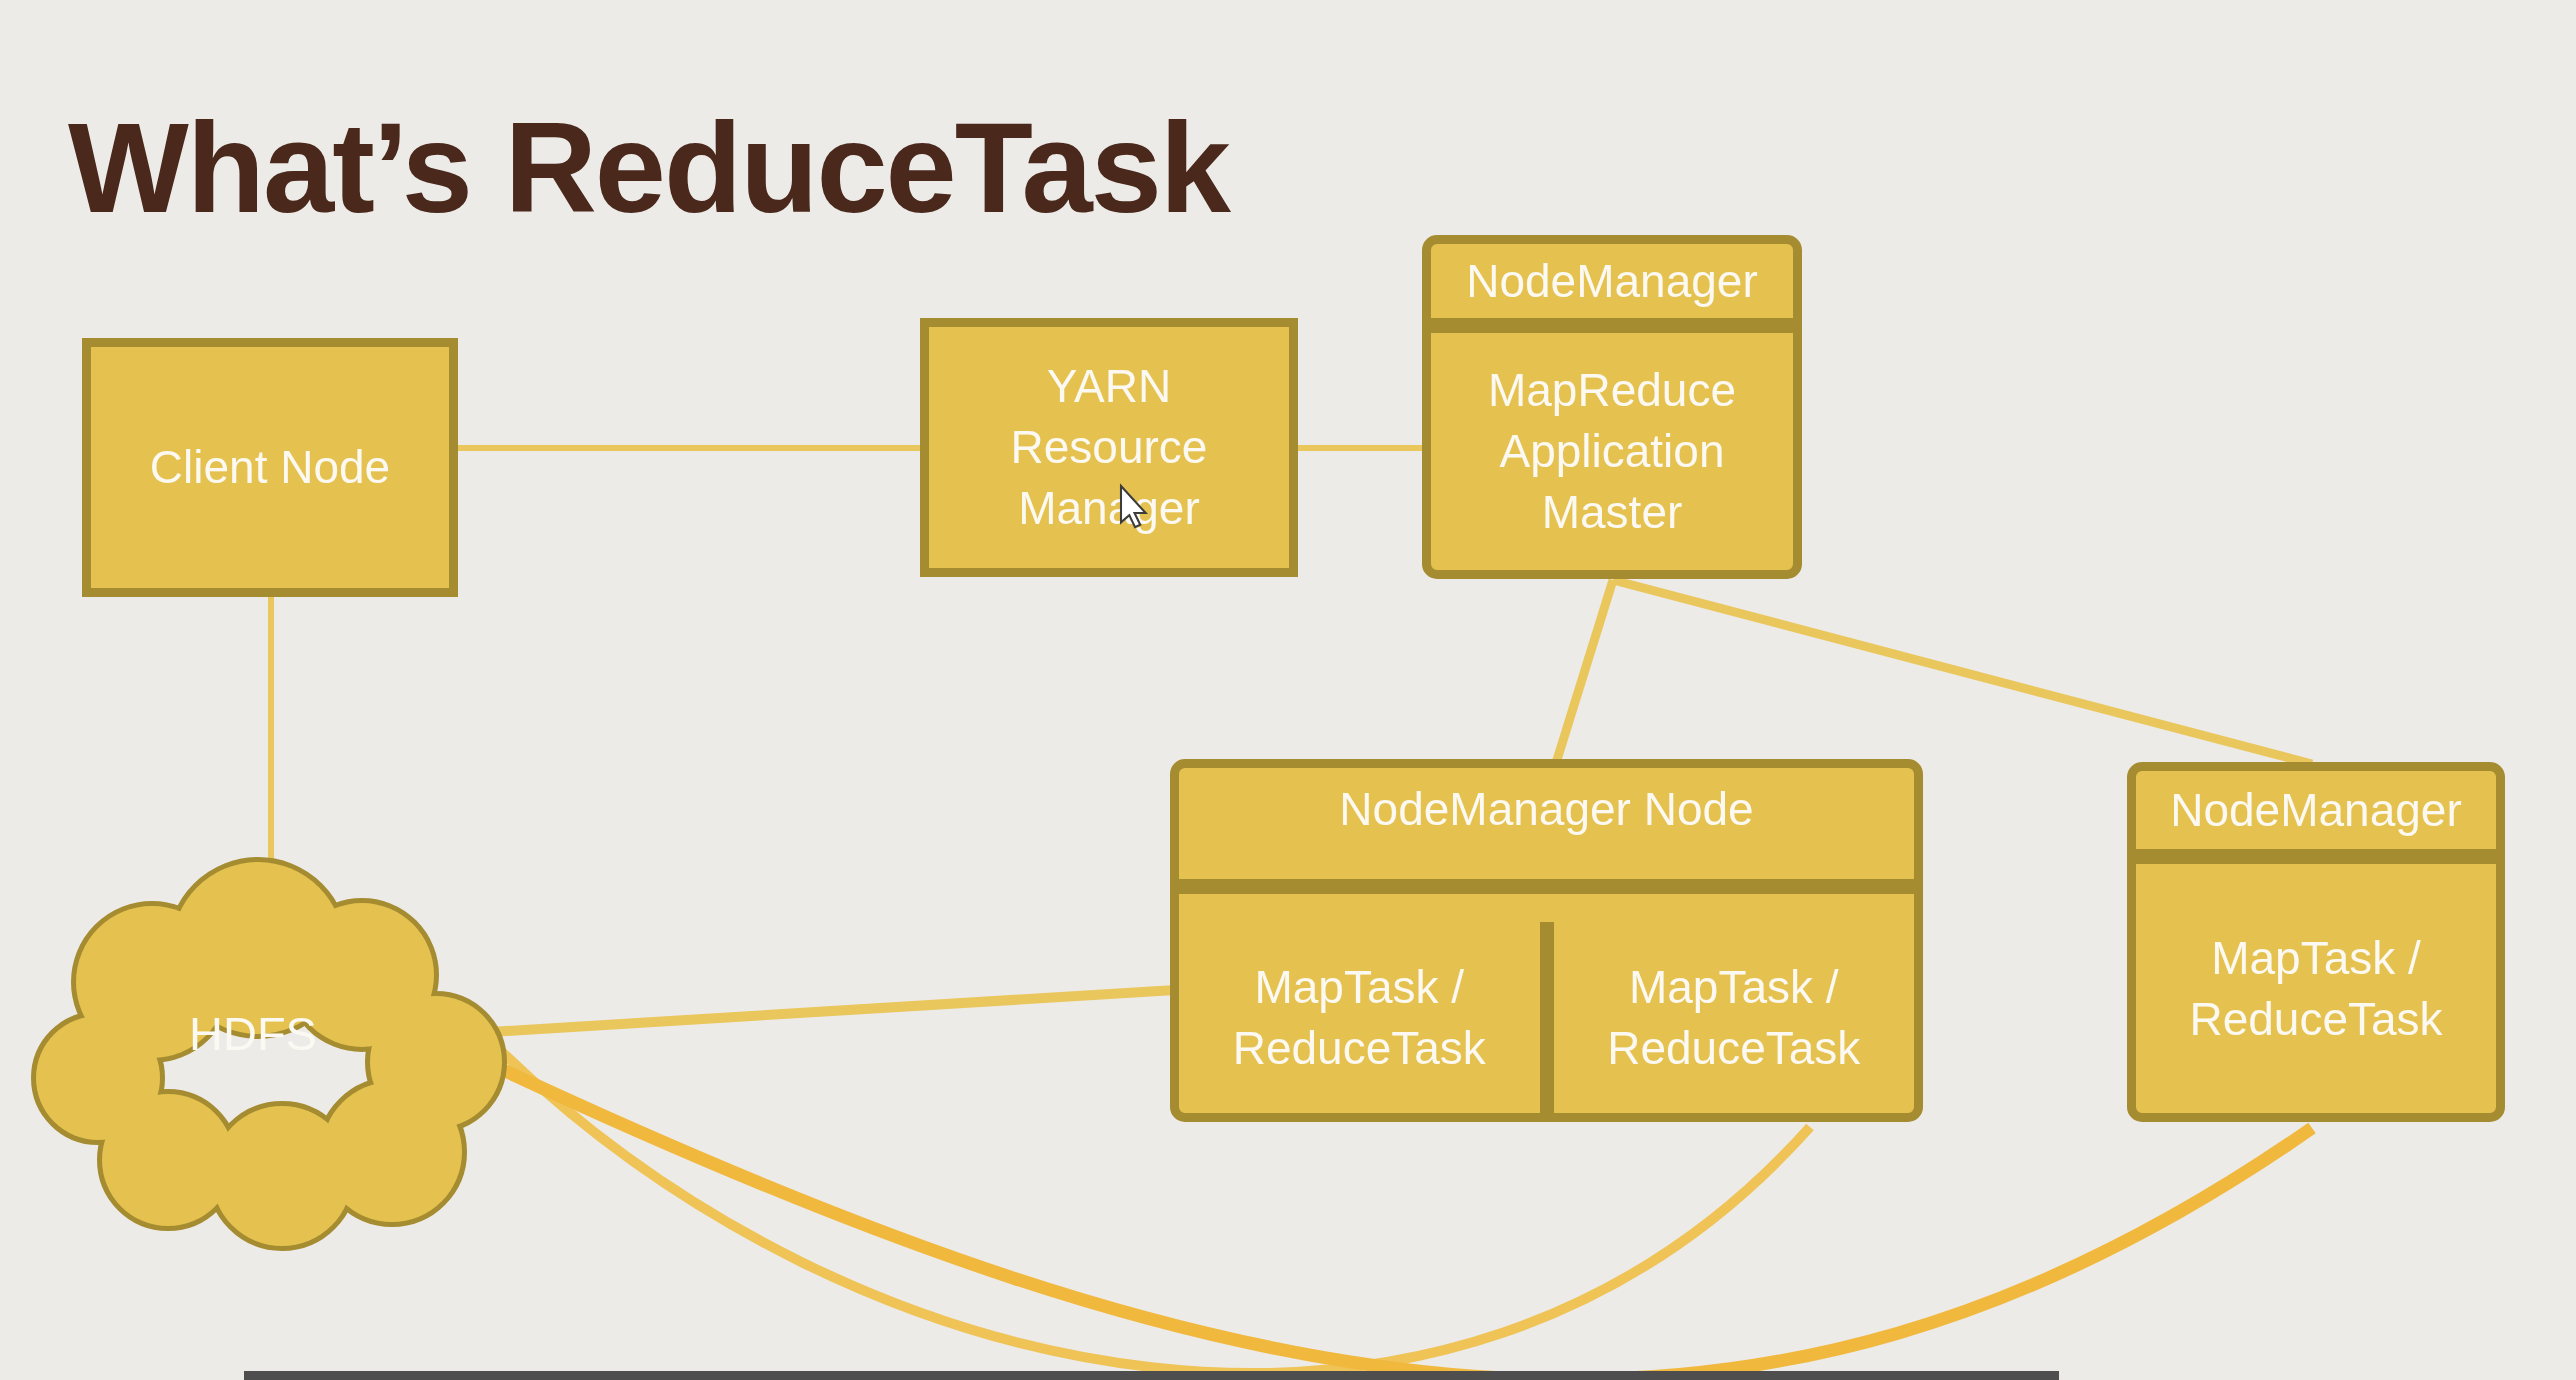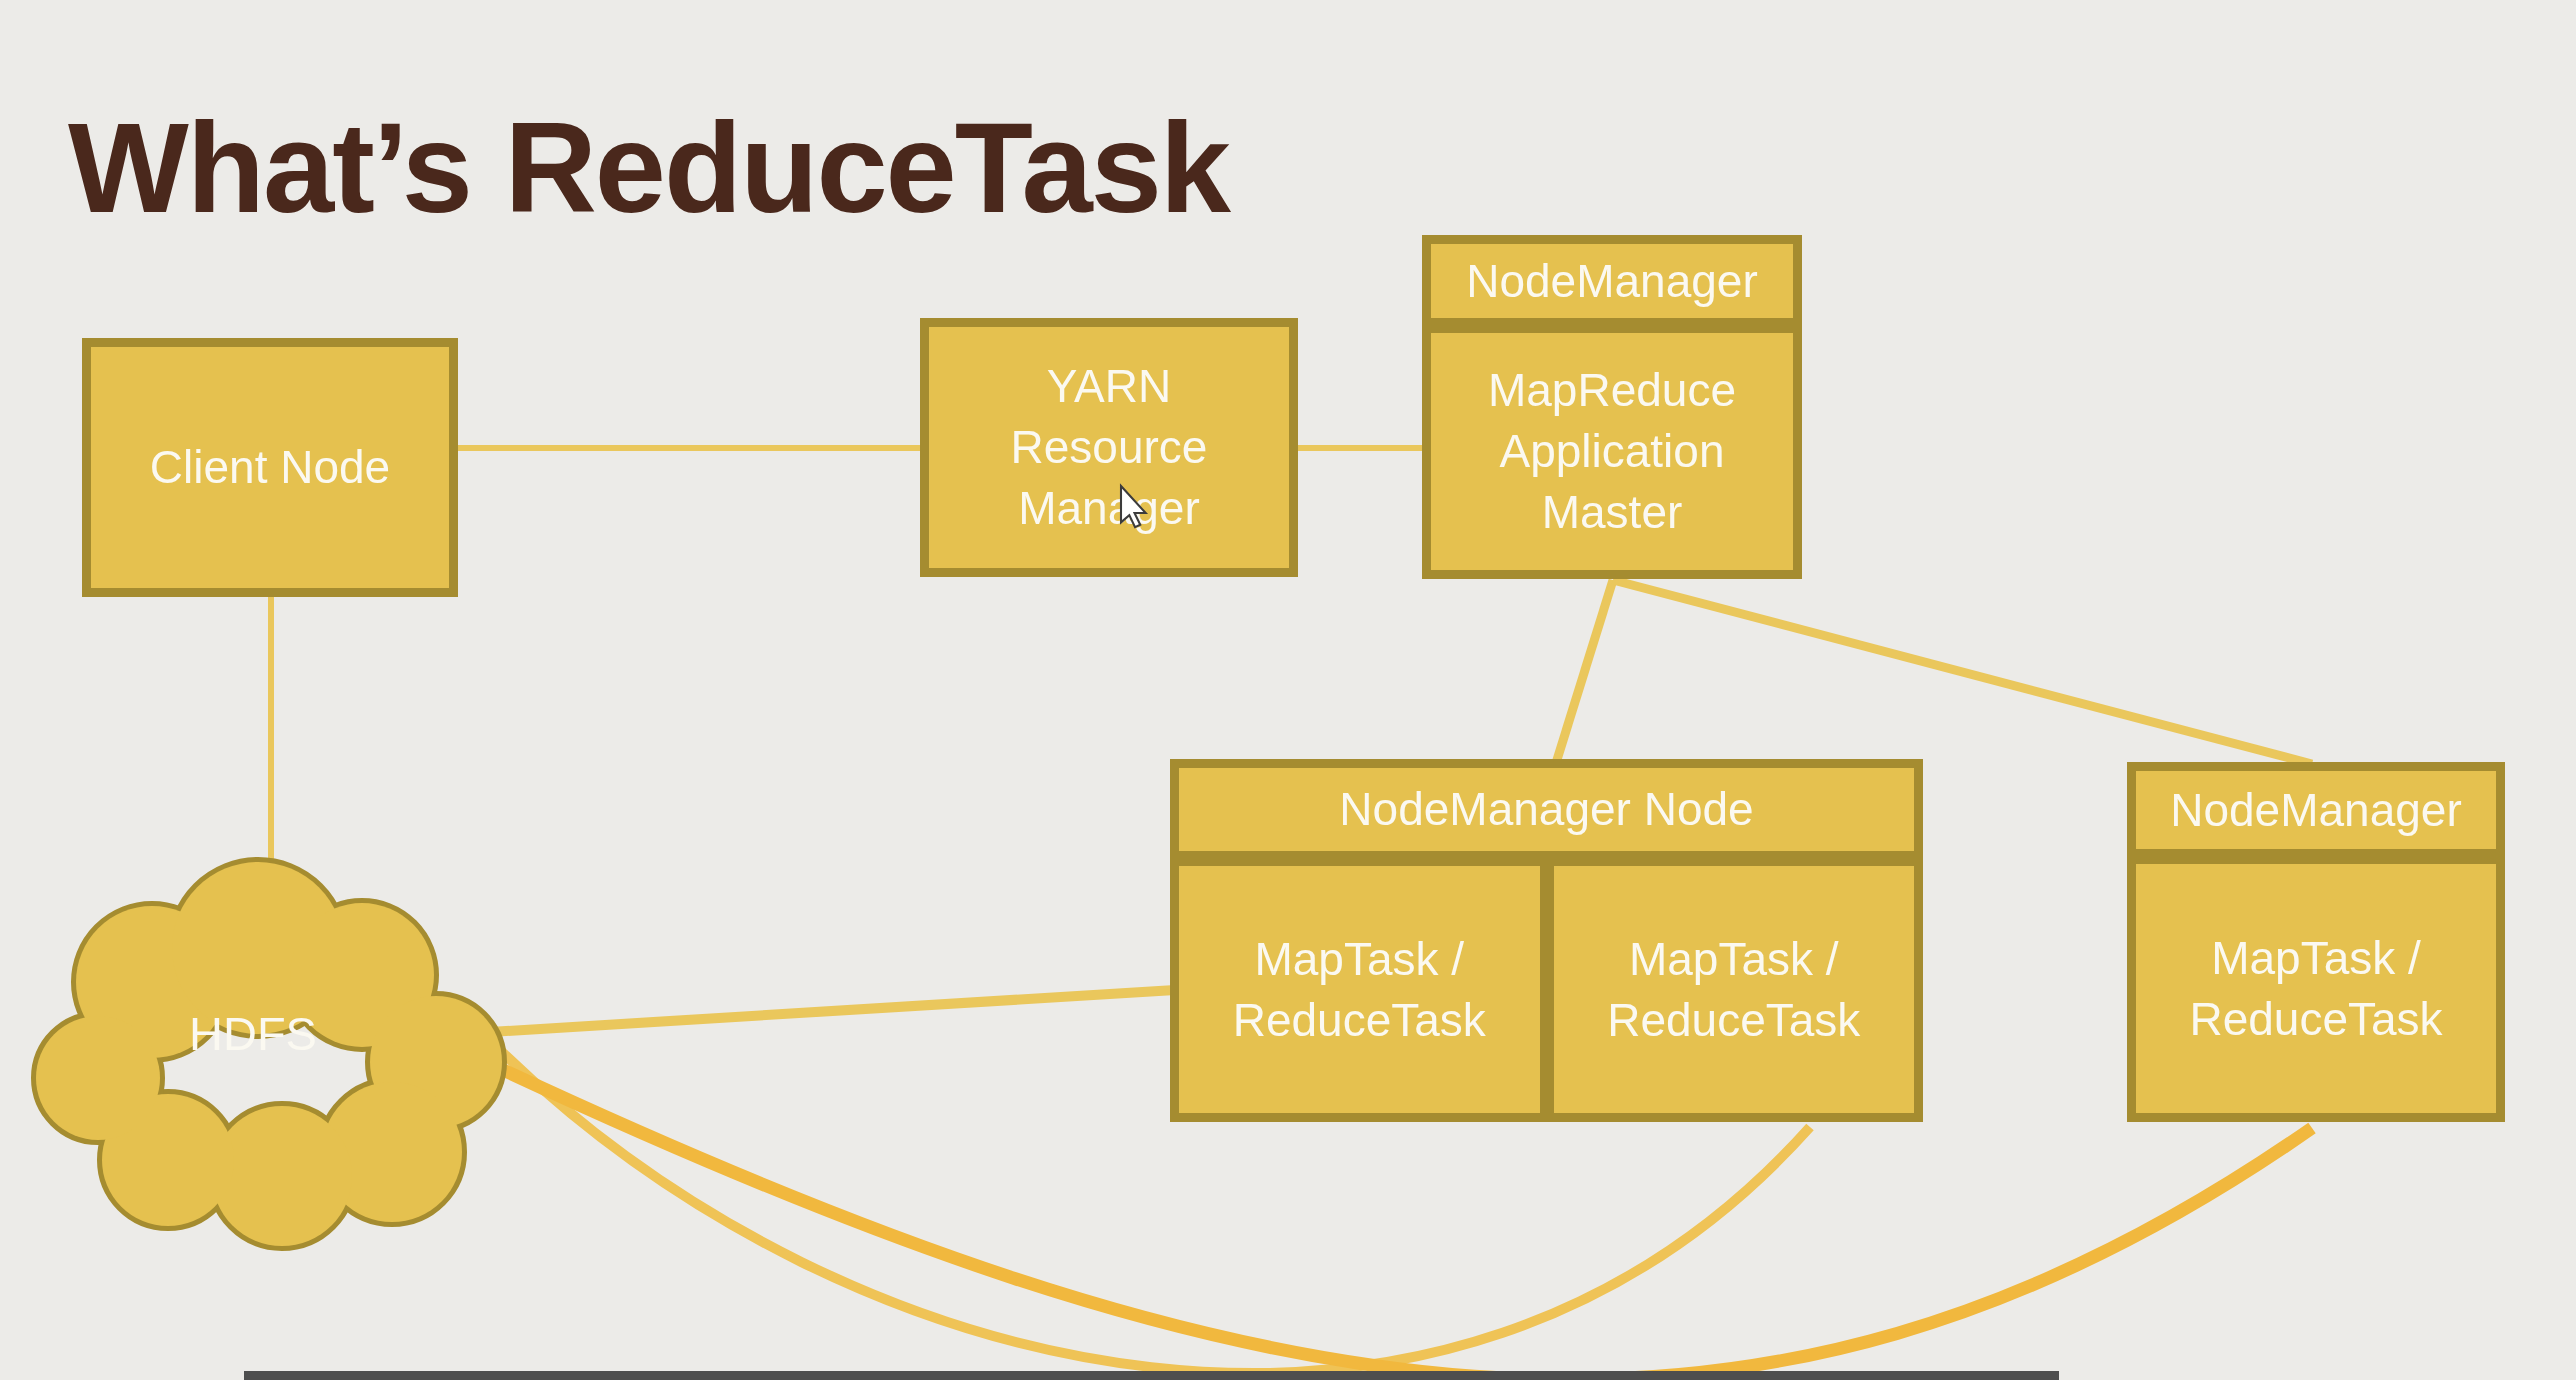--- a/index.html
+++ b/index.html
@@ -32,37 +32,37 @@
   }
 
   .node{
     position:absolute;box-sizing:border-box;
     background:var(--box-fill);
     border:9px solid var(--box-border);
     color:var(--text);
     font-size:46px;line-height:1.32;text-align:center;
     display:flex;align-items:center;justify-content:center;
   }
-  .node.compound{flex-direction:column;align-items:stretch;justify-content:space-between;padding:0;}
+  .node.compound{flex-direction:column;align-items:stretch;justify-content:space-between;padding:0;border-radius:15px;}
   .node-header{display:flex;align-items:center;justify-content:center;flex:0 0 auto;}
   .node-divider{flex:0 0 15px;background:var(--box-border);}
   .node-body{flex:1 1 auto;display:flex;align-items:center;justify-content:center;}
   .cells{flex:1 1 auto;display:flex;align-items:stretch;}
   .cell{flex:1 1 0;display:flex;align-items:center;justify-content:center;}
   .vdivider{flex:0 0 14px;background:var(--box-border);}
 
   .label{display:inline-block;}
   .w250{max-width:250px;}
   .w300{max-width:300px;}
 
   #node-client{left:82px;top:318px;width:376px;height:259px;margin-top:20px;}
   #node-yarn{left:920px;top:318px;width:378px;height:259px;}
   #node-nm-top{left:1422px;top:235px;width:380px;height:344px;}
   #node-nm-top .node-header{height:74px;}
-  #node-nm-node{left:1170px;top:759px;width:753px;height:363px;}
+  #node-nm-node{left:1170px;top:759px;width:753px;height:363px;gap:28px;}
   #node-nm-node .node-header{height:83px;}
   #node-nm-right{left:2127px;top:762px;width:378px;height:360px;}
   #node-nm-right .node-header{height:78px;}
 
   .hdfs-label{
     position:absolute;left:58px;top:1006px;width:390px;
     text-align:center;color:var(--text);font-size:47px;z-index:2;
   }
 
   .line{stroke:var(--connector);stroke-width:6;fill:none;}

